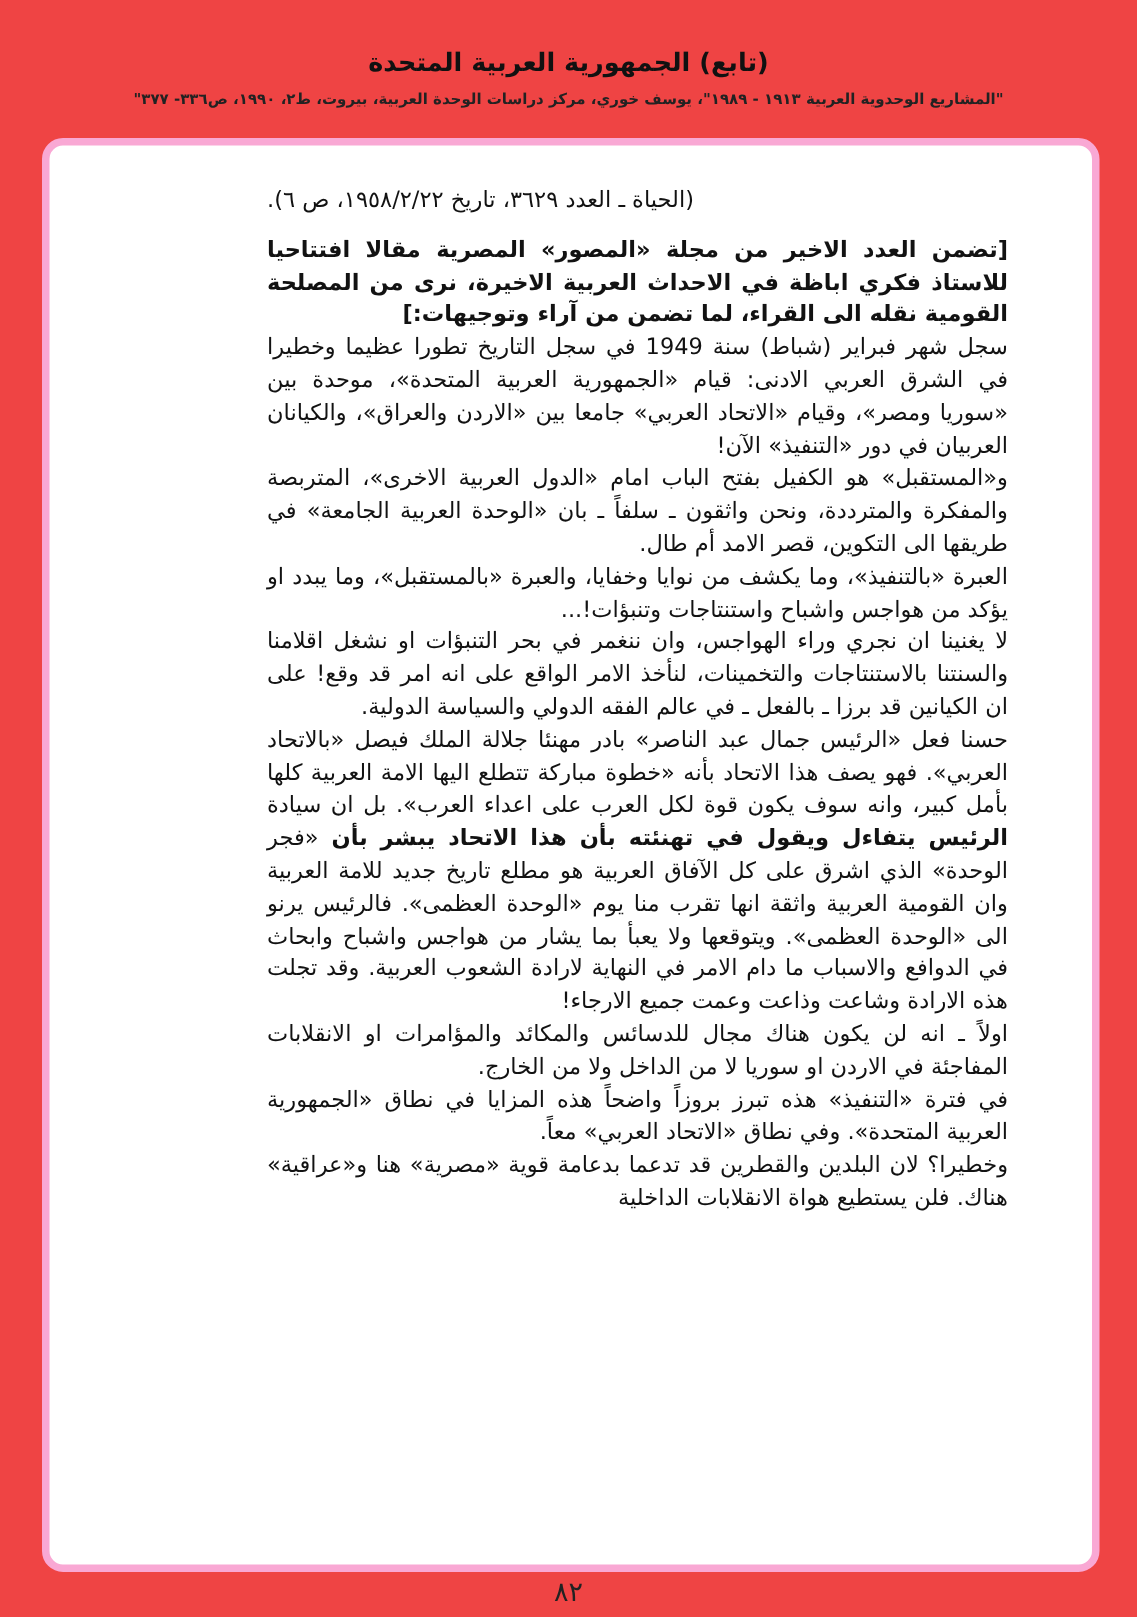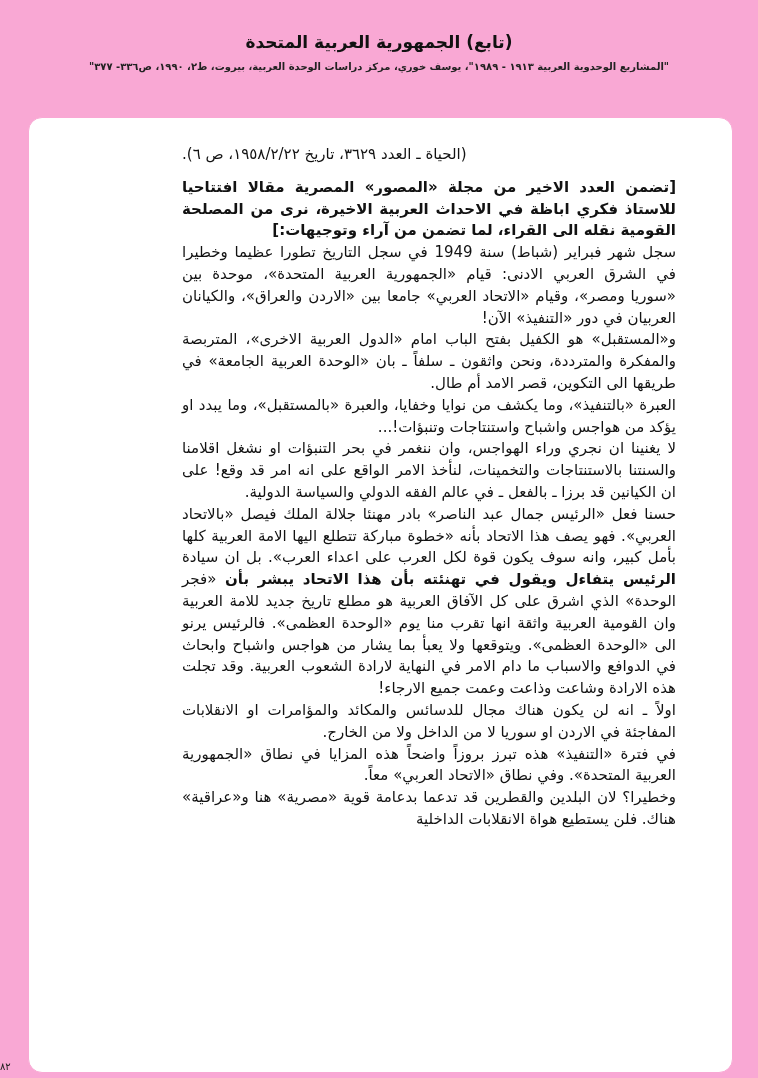--- a/index.html
+++ b/index.html
@@ -6,21 +6,21 @@
   html, body { margin: 0; padding: 0; }
   body {
     width: 758px; height: 1078px;
     background: #ffffff;
     font-family: "DejaVu Sans", sans-serif;
     color: #141414;
   }
   .page {
     position: relative;
     width: 758px; height: 1078px;
-    background: #f9a8d4;
+    background: #ef4444;
     overflow: hidden;
   }
   .header {
     position: absolute;
     top: 32px; left: 0; right: 0;
     text-align: center;
     direction: rtl;
   }
   .header-title {
     font-size: 17px;
@@ -30,25 +30,24 @@
   .header-source {
     margin-top: 9px;
     font-size: 10px;
     font-weight: bold;
     color: #222;
   }
   .frame {
     position: absolute;
     top: 92px; left: 28px;
     width: 705px; height: 956px;
-    border: 1px solid #f9a8d4;
+    border: 5px solid #f9a8d4;
     border-radius: 14px;
     background: #ffffff;
     overflow: hidden;
-    margin-top: 25px;
   }
   .text-column {
     position: absolute;
     top: 26px; right: 56px;
     width: 494px;
     direction: rtl;
     font-size: 15px;
     line-height: 21.8px;
     text-align: justify;
     color: #121212;
@@ -58,22 +57,22 @@
     text-align: left;
     margin-bottom: 11px !important;
   }
   .editorial {
     font-weight: bold;
   }
   .bold { font-weight: bold; }
   .page-number {
     position: absolute;
     bottom: 6px; left: 0; right: 0;
-    text-align: left;
-    font-size: 10px;
+    text-align: center;
+    font-size: 18px;
     color: #222;
   }
 </style>
 </head>
 <body>
 
 <div class="page">
 
   <header class="header">
     <div class="header-title">(تابع) الجمهورية العربية المتحدة</div>

